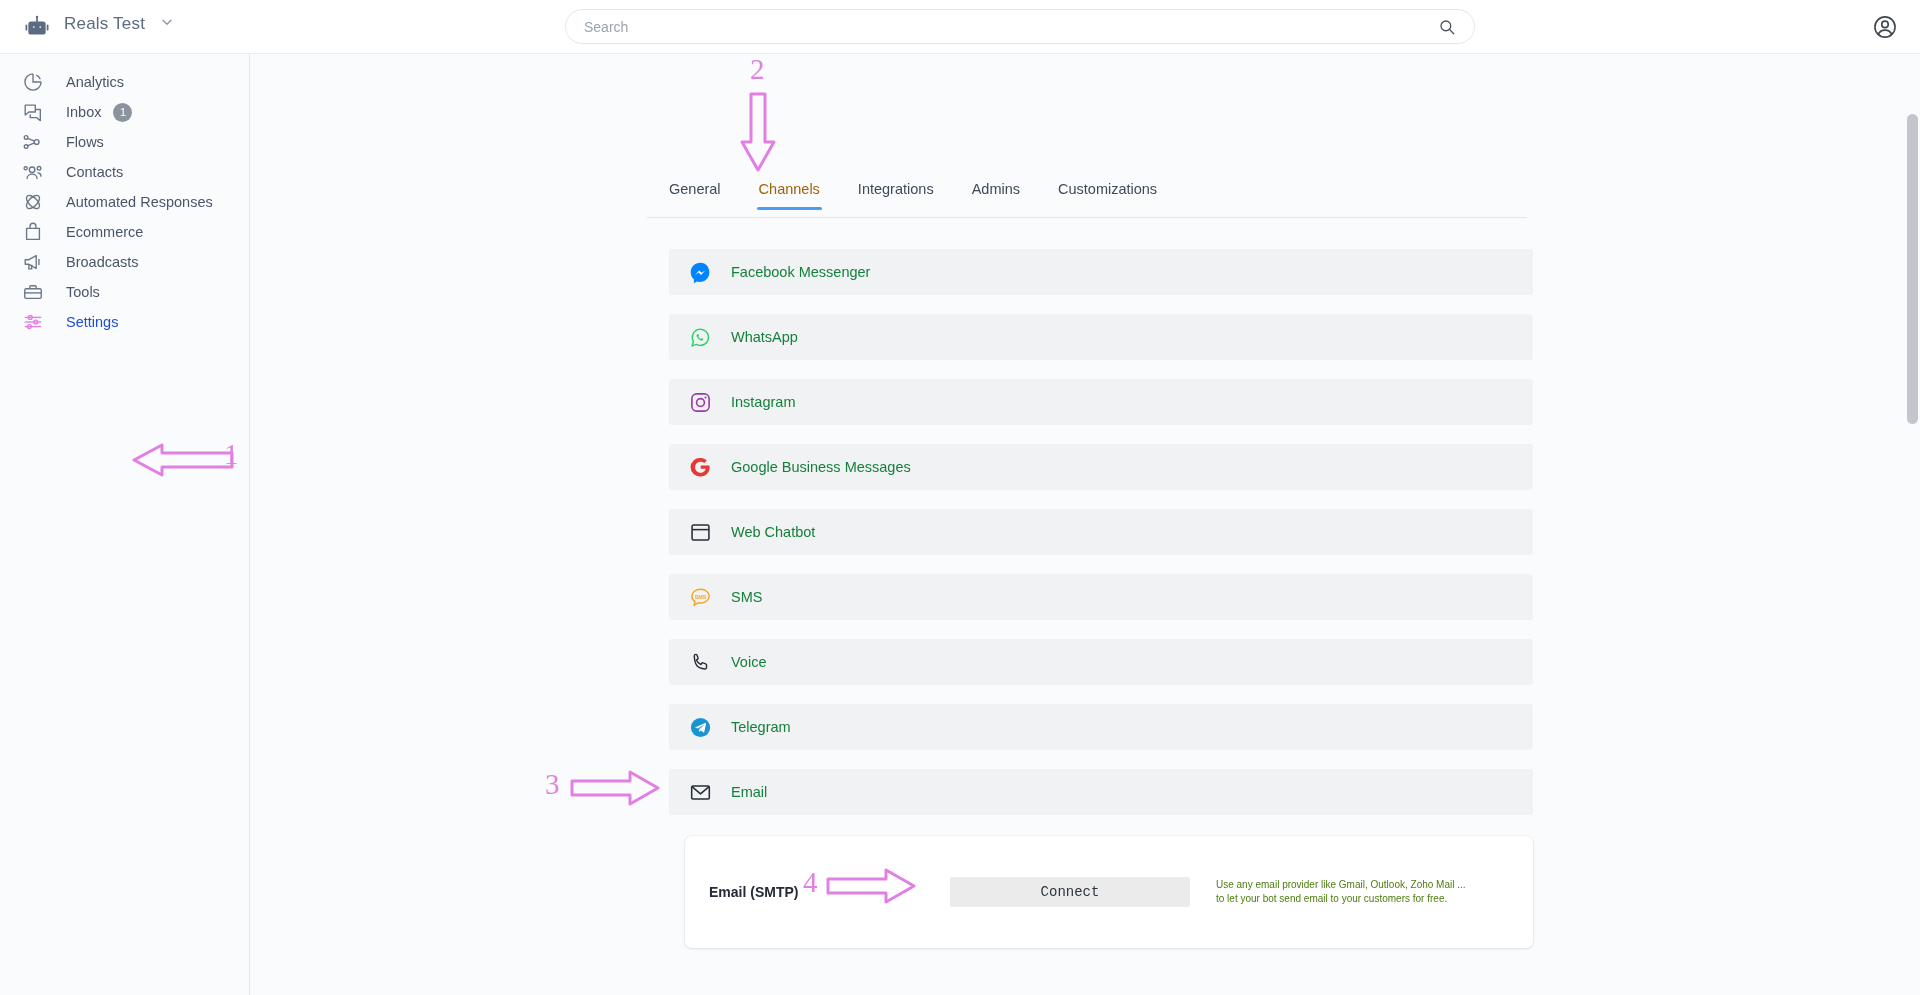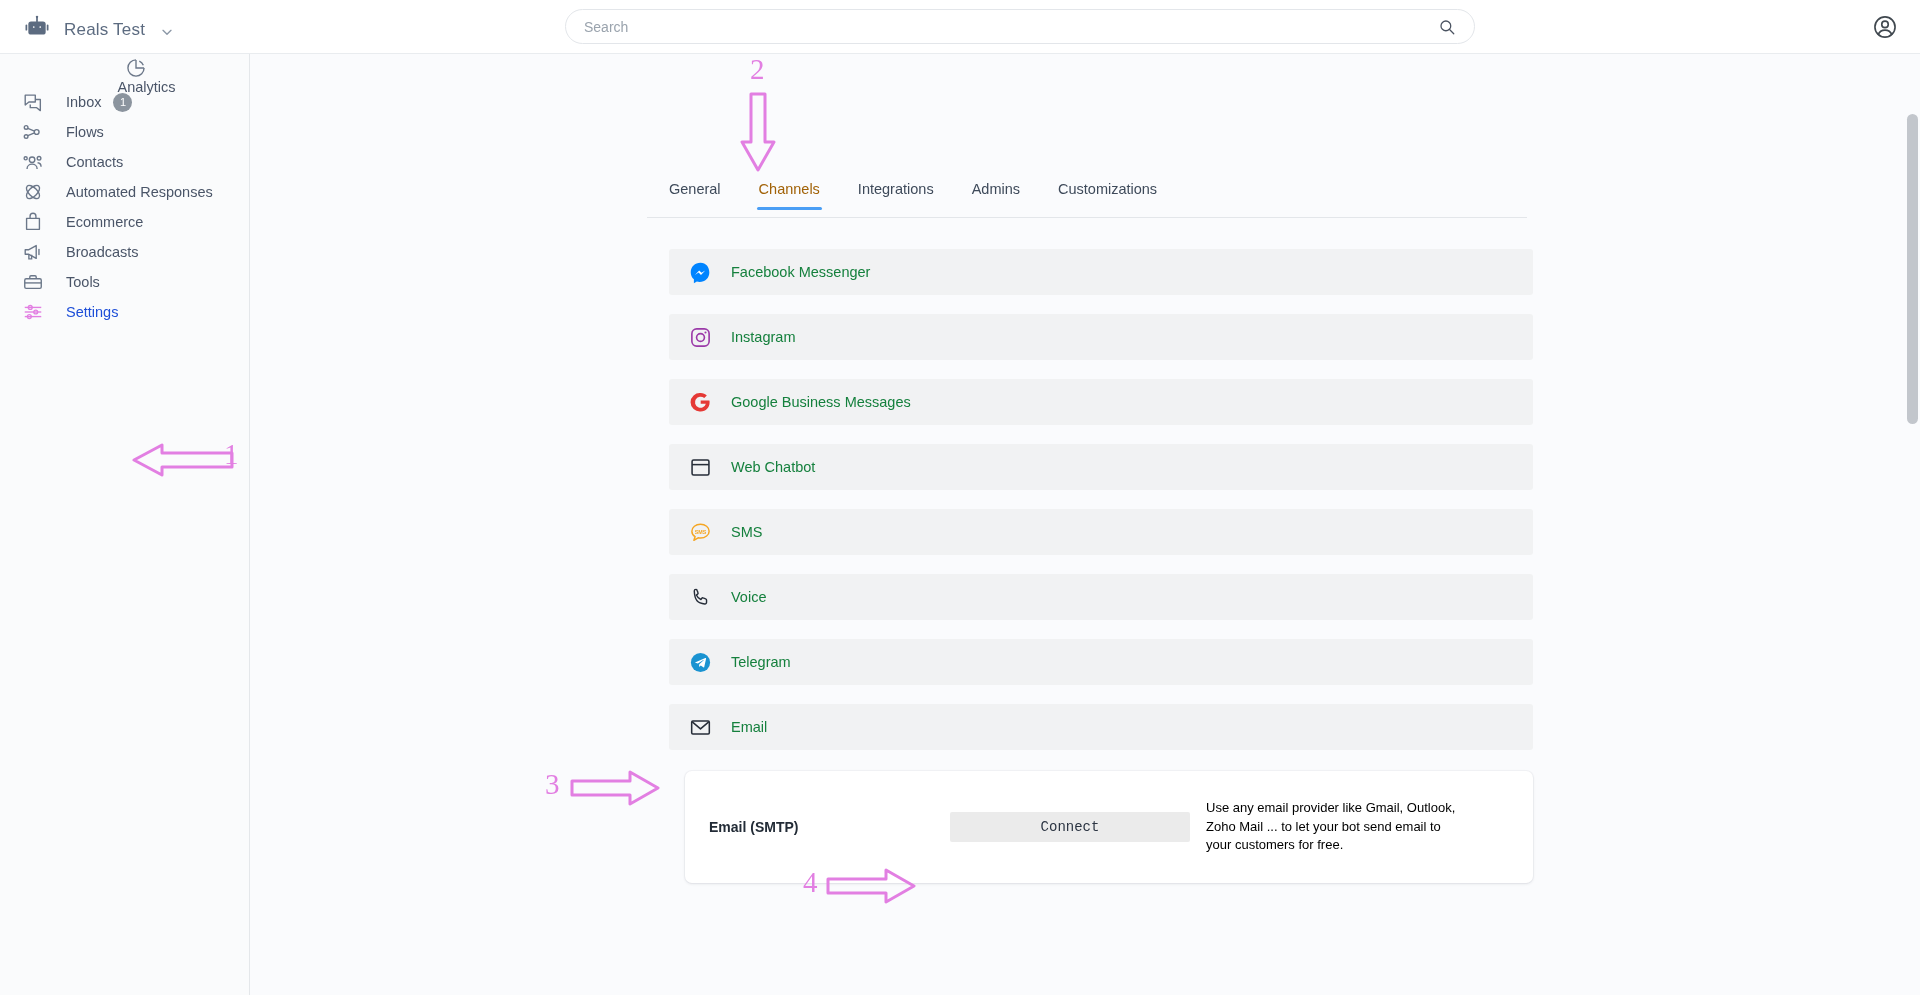--- a/index.html
+++ b/index.html
@@ -10,21 +10,21 @@
     overflow: hidden;
   }
   #app { position: relative; width: 1920px; height: 995px; }
 
   
   .topbar {
     position: absolute; top: 0; left: 0; width: 1920px; height: 54px;
     background: #ffffff; border-bottom: 1px solid #e9ecef;
     display: flex; align-items: center; z-index: 5;
   }
-  .brand { display: flex; align-items: flex-end; gap: 14px; margin-left: 24px; }
+  .brand { display: flex; align-items: flex-start; gap: 14px; margin-left: 24px; }
   .brand-logo { width: 26px; height: 26px; display: block; }
   .brand-name { font-size: 17px; color: #5c6b80; letter-spacing: .2px; }
   .brand-caret { width: 16px; height: 16px; display: block; }
 
   .search-wrap {
     position: absolute; left: 565px; top: 9px; width: 910px; height: 35px;
     border: 1px solid #e3e6ea; border-radius: 18px; background: #fff;
     display: flex; align-items: center; padding: 0 18px;
   }
   .search-input {
@@ -37,21 +37,21 @@
 
   
   .sidebar {
     position: absolute; top: 54px; left: 0; width: 250px; height: 941px;
     background: #fafbfc; border-right: 1px solid #e4e7ea;
   }
   .nav-item {
     display: flex; align-items: center; height: 30px; padding-left: 22px;
     margin-top: 0; cursor: pointer; position: relative;
   }
-  .nav-item:first-child { margin-top: 3px; flex-direction: column; }
+  .nav-item:first-child { margin-top: 13px; }
   .nav-icon { width: 22px; height: 22px; flex: 0 0 22px; display: block; }
   .nav-label { margin-left: 22px; font-size: 14.5px; color: #4a5568; white-space: nowrap; }
   .nav-item.active .nav-label { color: #1d4ed8; }
   .badge {
     margin-left: 12px; min-width: 19px; height: 19px; border-radius: 10px;
     background: #8b949e; color: #fff; font-size: 11px;
     display: inline-flex; align-items: center; justify-content: center; padding: 0 6px;
   }
 
   
@@ -91,21 +91,21 @@
     box-shadow: 0 1px 3px rgba(20,30,50,.10), 0 0 0 1px rgba(20,30,50,.03);
     display: flex; align-items: center; padding: 0 24px;
   }
   .smtp-title { font-size: 14px; font-weight: bold; color: #222b36; width: 140px; flex: 0 0 140px; }
   .connect-btn {
     width: 240px; height: 30px; background: #ebebeb; border: 0; border-radius: 2px;
     font-size: 14px; color: #2b3442; cursor: pointer; margin-left: 101px;
     font-family: Liberation Mono, monospace;
   }
   .smtp-desc {
-    margin-left: 16px; width: 260px; font-size: 13px; line-height: 1.42; color: #000000;
+    margin-left: 26px; width: 260px; font-size: 10px; line-height: 1.42; color: #4d7c0f;
   }
 
   
   .anno { position: absolute; pointer-events: none; z-index: 20; }
   .anno-num {
     position: absolute; font-family: "Liberation Serif", serif;
     font-size: 29px; color: #e27fe2; z-index: 20; pointer-events: none;
   }
 
   
@@ -257,20 +257,27 @@
       <div class="channel-list">
 
         <div class="channel-row">
           <svg class="ch-icon" viewBox="0 0 24 24">
             <path d="M12 1.8C6.2 1.8 1.8 6 1.8 11.7c0 3 1.2 5.6 3.3 7.4v4.1l3.1-1.7c.9.2 1.8.4 2.8.4 5.8 0 10.2-4.2 10.2-9.9S17.8 1.8 12 1.8z" fill="#0084ff"></path>
             <path d="M6.2 14.5 10.6 9.8l2.5 2.4 3.8-2.4-4.4 4.7-2.5-2.4z" fill="#fff"></path>
           </svg>
           <span class="ch-label">Facebook Messenger</span>
         </div>
 
+        <div class="channel-row">
+          <svg class="ch-icon" viewBox="0 0 24 24" fill="none">
+            <path d="M3.2 20.8 4.6 16a8.4 8.4 0 1 1 3.3 3.2z" stroke="#25d366" stroke-width="1.5" stroke-linejoin="round"></path>
+            <path d="M9 8.3c.3-.1.6 0 .8.4l.6 1.3c.1.3 0 .5-.2.7l-.5.5c.5 1 1.3 1.8 2.3 2.3l.5-.5c.2-.2.5-.3.8-.2l1.3.6c.3.2.5.5.3.8-.4.9-1.4 1.3-2.4 1A7.6 7.6 0 0 1 8 10.7c-.3-1 .1-2 1-2.4z" fill="#25d366"></path>
+          </svg>
+          <span class="ch-label">WhatsApp</span>
+        </div>
 
         <div class="channel-row">
           <svg class="ch-icon" viewBox="0 0 24 24" fill="none" stroke="#9b3aa8" stroke-width="1.7">
             <rect x="3" y="3" width="18" height="18" rx="5"></rect>
             <circle cx="12" cy="12" r="4.1"></circle>
             <circle cx="17.2" cy="6.8" r="1.1" fill="#9b3aa8" stroke="none"></circle>
           </svg>
           <span class="ch-label">Instagram</span>
         </div>
 

